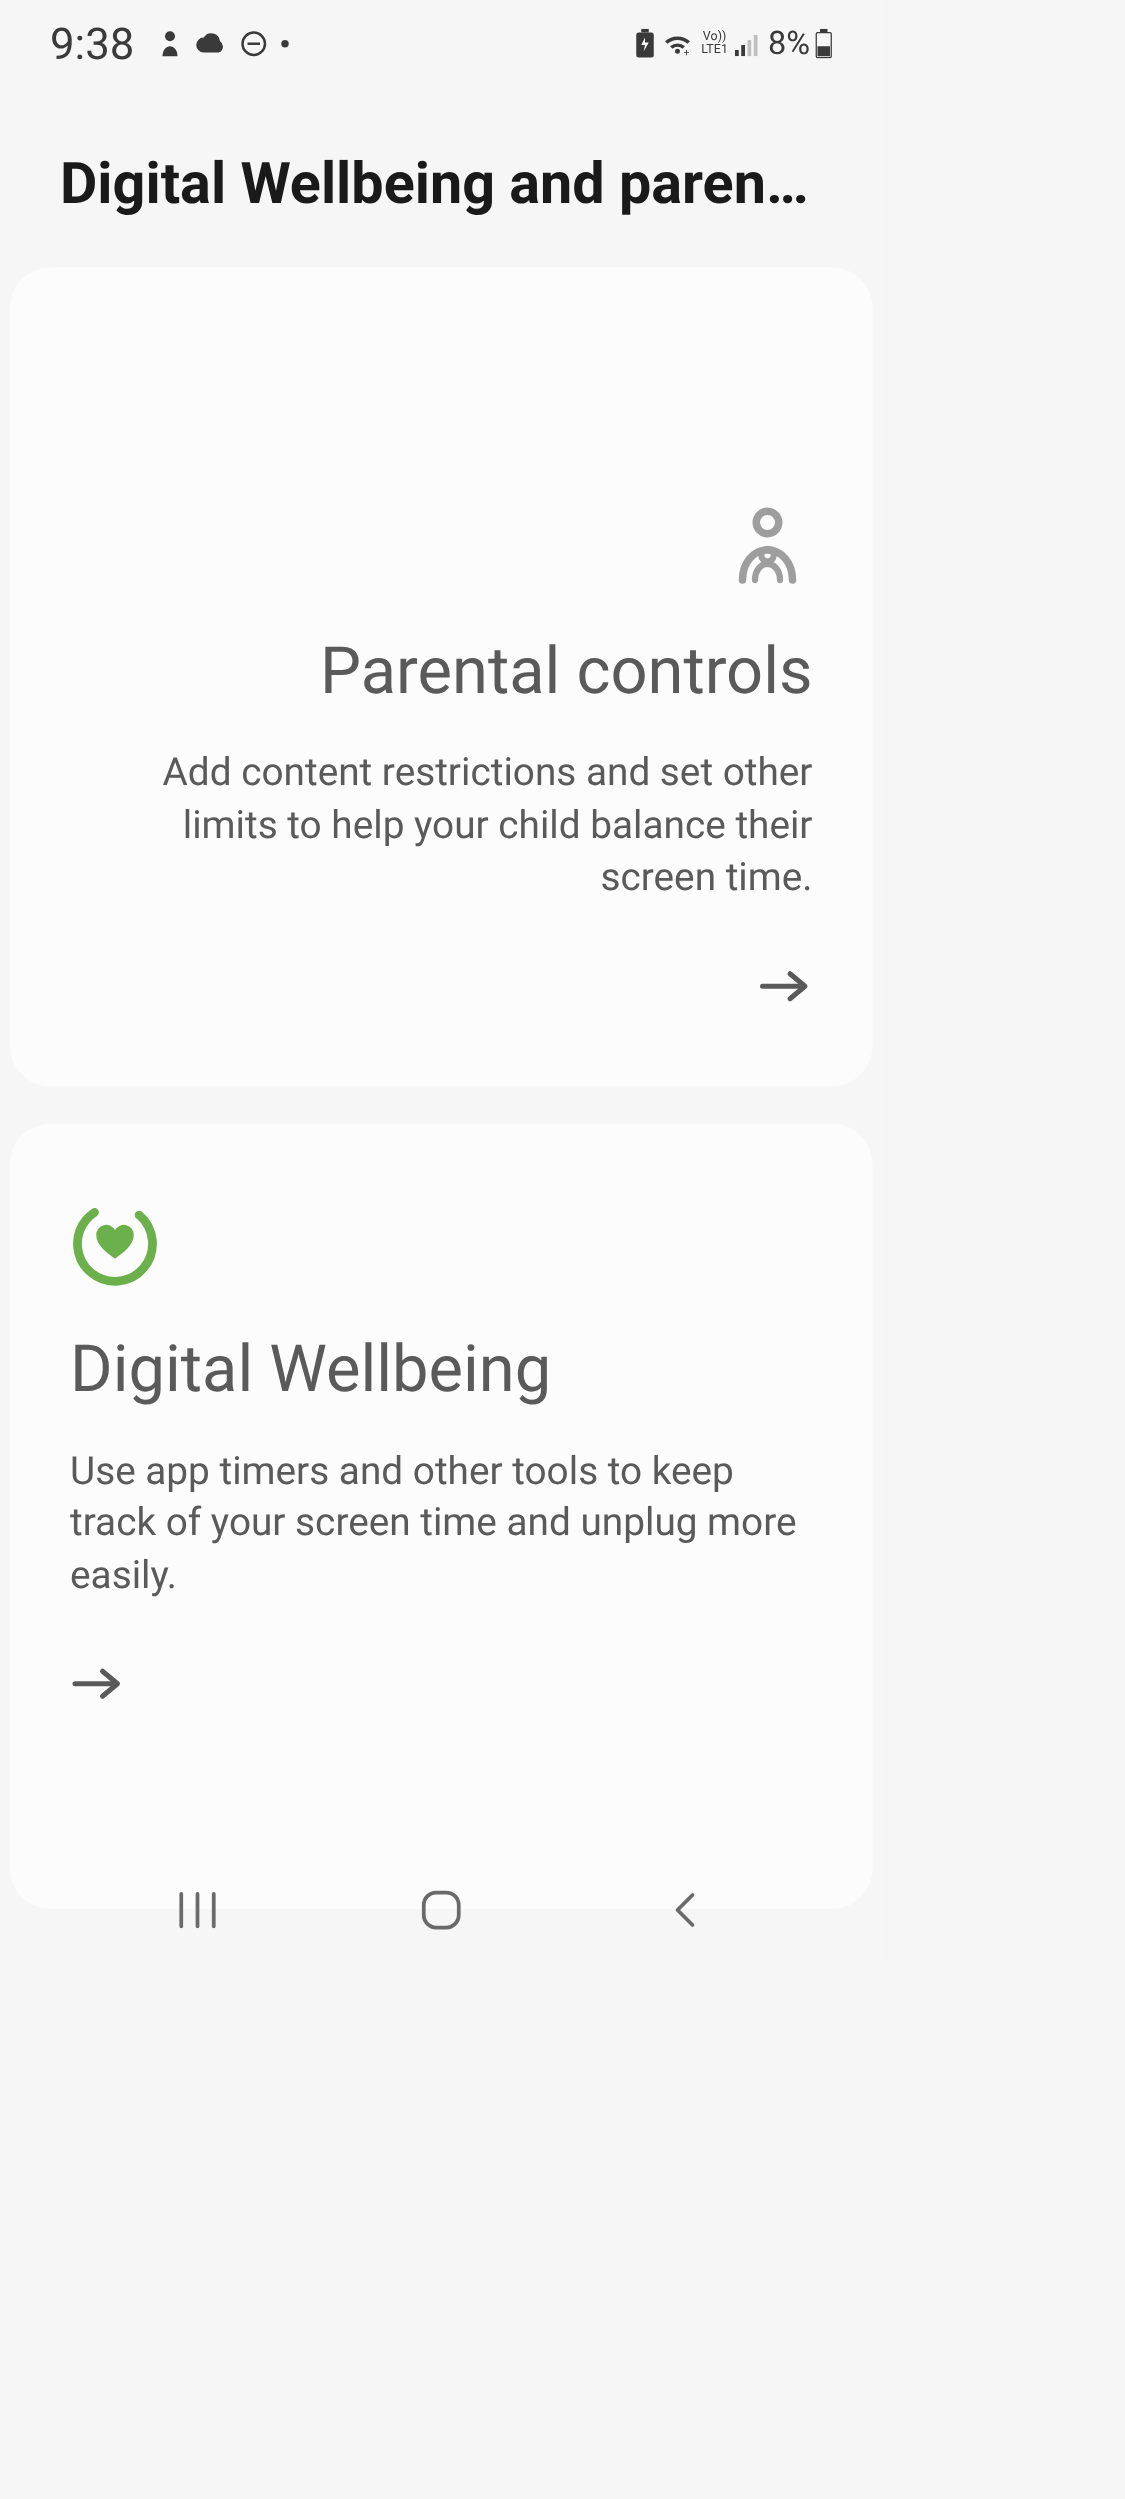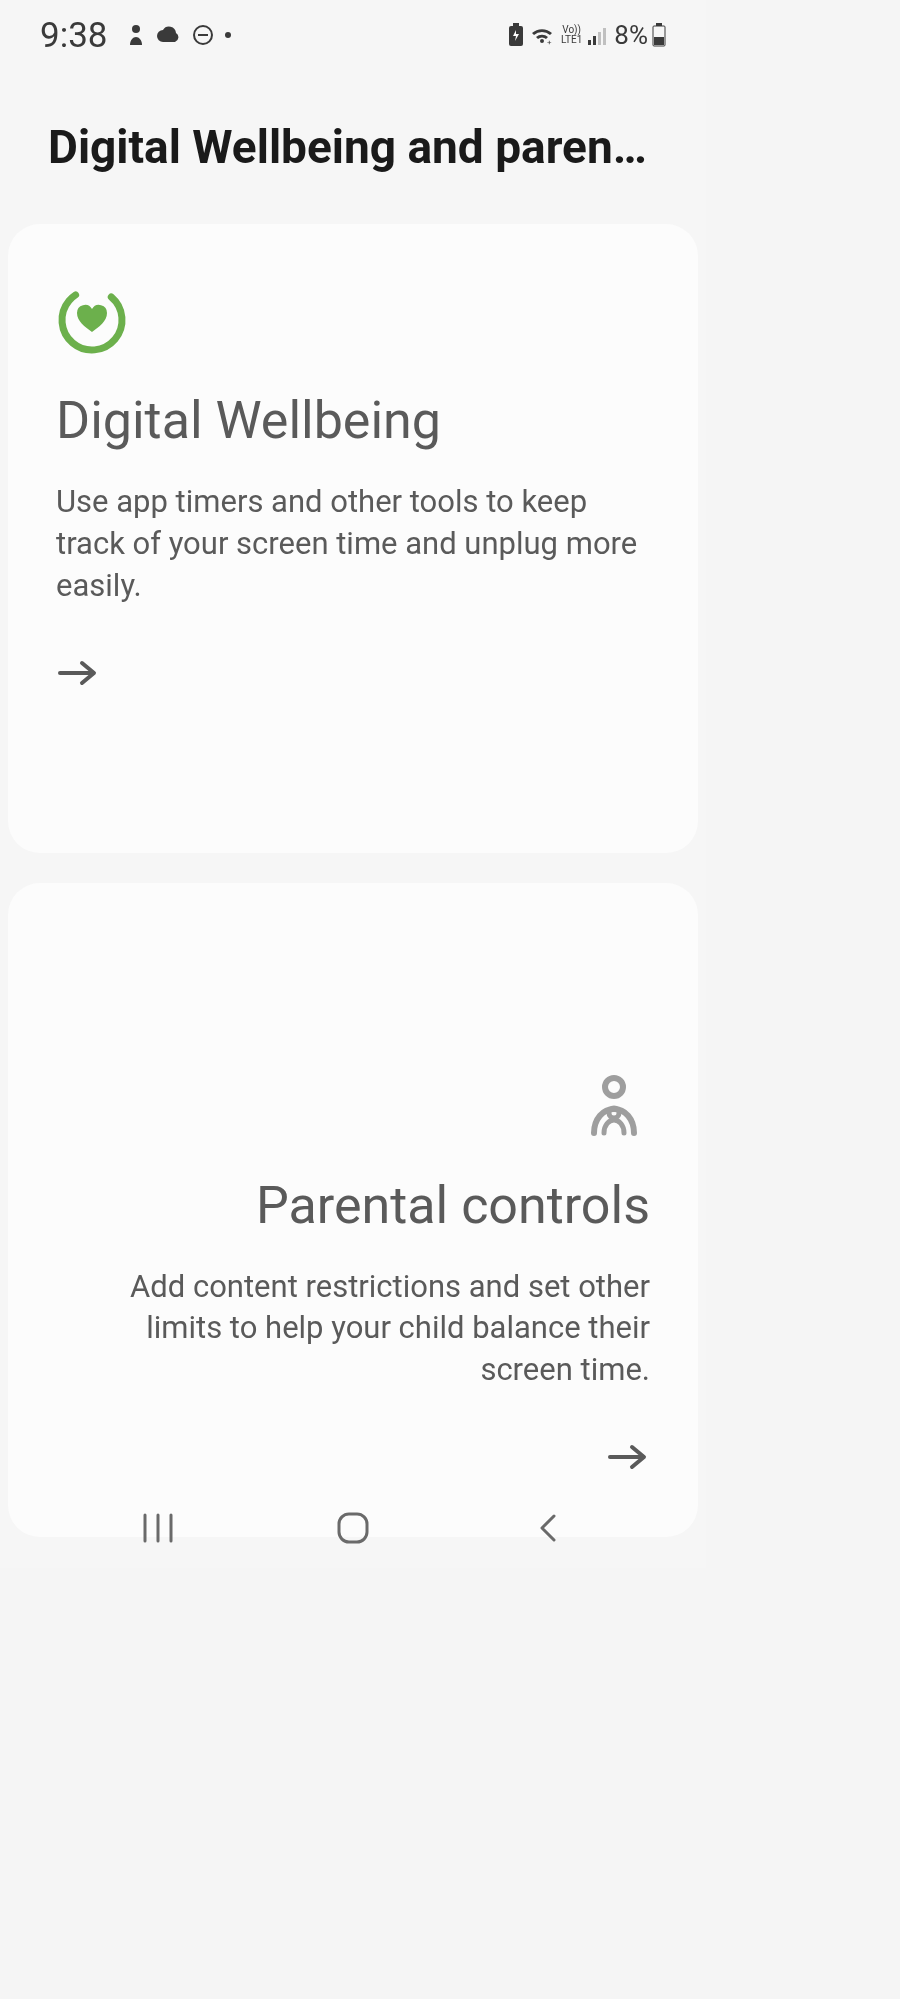--- a/index.html
+++ b/index.html
@@ -193,56 +193,56 @@
             <rect x="1" y="3" width="12" height="20" rx="1" fill="none" stroke="#3a3a3a" stroke-width="1"></rect>
             <rect x="4" y="0" width="6" height="3" fill="#3a3a3a"></rect>
             <rect x="2" y="14" width="10" height="8" fill="#3a3a3a"></rect>
           </svg>
       </span>
     </div>
   </div>
 
   <h1 class="page-title">Digital Wellbeing and parental c…</h1>
 
-  <div class="card card-1">
-    <div class="icon-wrap">
-      <svg width="72" height="72" viewBox="0 0 72 72">
-        <circle cx="36" cy="36" r="30" fill="none" stroke="#6cb04c" stroke-width="7" stroke-dasharray="150 40" stroke-linecap="round" transform="rotate(-50 36 36)"></circle>
-        <path d="M36 48c-7-5-15-11-15-19a8 8 0 0 1 15-4 8 8 0 0 1 15 4c0 8-8 14-15 19z" fill="#6cb04c"></path>
-      </svg>
-    </div>
-    <h2 class="card-title">Digital Wellbeing</h2>
-    <p class="card-desc">Use app timers and other tools to keep track of your screen time and unplug more easily.</p>
-    <div class="arrow">
-      <svg width="44" height="32" viewBox="0 0 44 32">
-        <line x1="4" y1="16" x2="36" y2="16" stroke="#5a5a5a" stroke-width="4" stroke-linecap="round"></line>
-        <polyline points="26,6 38,16 26,26" fill="none" stroke="#5a5a5a" stroke-width="4" stroke-linecap="round" stroke-linejoin="round"></polyline>
-      </svg>
-    </div>
-  </div>
-
   <div class="card card-2">
     <div class="icon-wrap">
       <svg width="72" height="72" viewBox="0 0 72 72">
         <circle cx="36" cy="14" r="9" fill="none" stroke="#9e9e9e" stroke-width="6"></circle>
         <path d="M16 60c0-14 9-24 20-24s20 10 20 24" fill="none" stroke="#9e9e9e" stroke-width="6" stroke-linecap="round"></path>
         <circle cx="36" cy="40" r="5" fill="none" stroke="#9e9e9e" stroke-width="5"></circle>
         <path d="M26 60c0-8 5-13 10-13s10 5 10 13" fill="none" stroke="#9e9e9e" stroke-width="5" stroke-linecap="round"></path>
       </svg>
     </div>
     <h2 class="card-title">Parental controls</h2>
     <p class="card-desc">Add content restrictions and set other limits to help your child balance their screen time.</p>
     <div class="arrow">
       <svg width="44" height="32" viewBox="0 0 44 32">
         <line x1="4" y1="16" x2="36" y2="16" stroke="#5a5a5a" stroke-width="4" stroke-linecap="round"></line>
         <polyline points="26,6 38,16 26,26" fill="none" stroke="#5a5a5a" stroke-width="4" stroke-linecap="round" stroke-linejoin="round"></polyline>
       </svg>
     </div>
   </div>
 
+  <div class="card card-1">
+    <div class="icon-wrap">
+      <svg width="72" height="72" viewBox="0 0 72 72">
+        <circle cx="36" cy="36" r="30" fill="none" stroke="#6cb04c" stroke-width="7" stroke-dasharray="150 40" stroke-linecap="round" transform="rotate(-50 36 36)"></circle>
+        <path d="M36 48c-7-5-15-11-15-19a8 8 0 0 1 15-4 8 8 0 0 1 15 4c0 8-8 14-15 19z" fill="#6cb04c"></path>
+      </svg>
+    </div>
+    <h2 class="card-title">Digital Wellbeing</h2>
+    <p class="card-desc">Use app timers and other tools to keep track of your screen time and unplug more easily.</p>
+    <div class="arrow">
+      <svg width="44" height="32" viewBox="0 0 44 32">
+        <line x1="4" y1="16" x2="36" y2="16" stroke="#5a5a5a" stroke-width="4" stroke-linecap="round"></line>
+        <polyline points="26,6 38,16 26,26" fill="none" stroke="#5a5a5a" stroke-width="4" stroke-linecap="round" stroke-linejoin="round"></polyline>
+      </svg>
+    </div>
+  </div>
+
   <div class="nav-bar">
     <div class="nav-btn">
       <svg width="34" height="30" viewBox="0 0 34 30">
         <line x1="4" y1="2" x2="4" y2="28" stroke="#6a6a6a" stroke-width="3" stroke-linecap="round"></line>
         <line x1="17" y1="2" x2="17" y2="28" stroke="#6a6a6a" stroke-width="3" stroke-linecap="round"></line>
         <line x1="30" y1="2" x2="30" y2="28" stroke="#6a6a6a" stroke-width="3" stroke-linecap="round"></line>
       </svg>
     </div>
     <div class="nav-btn">
       <svg width="34" height="34" viewBox="0 0 34 34">

